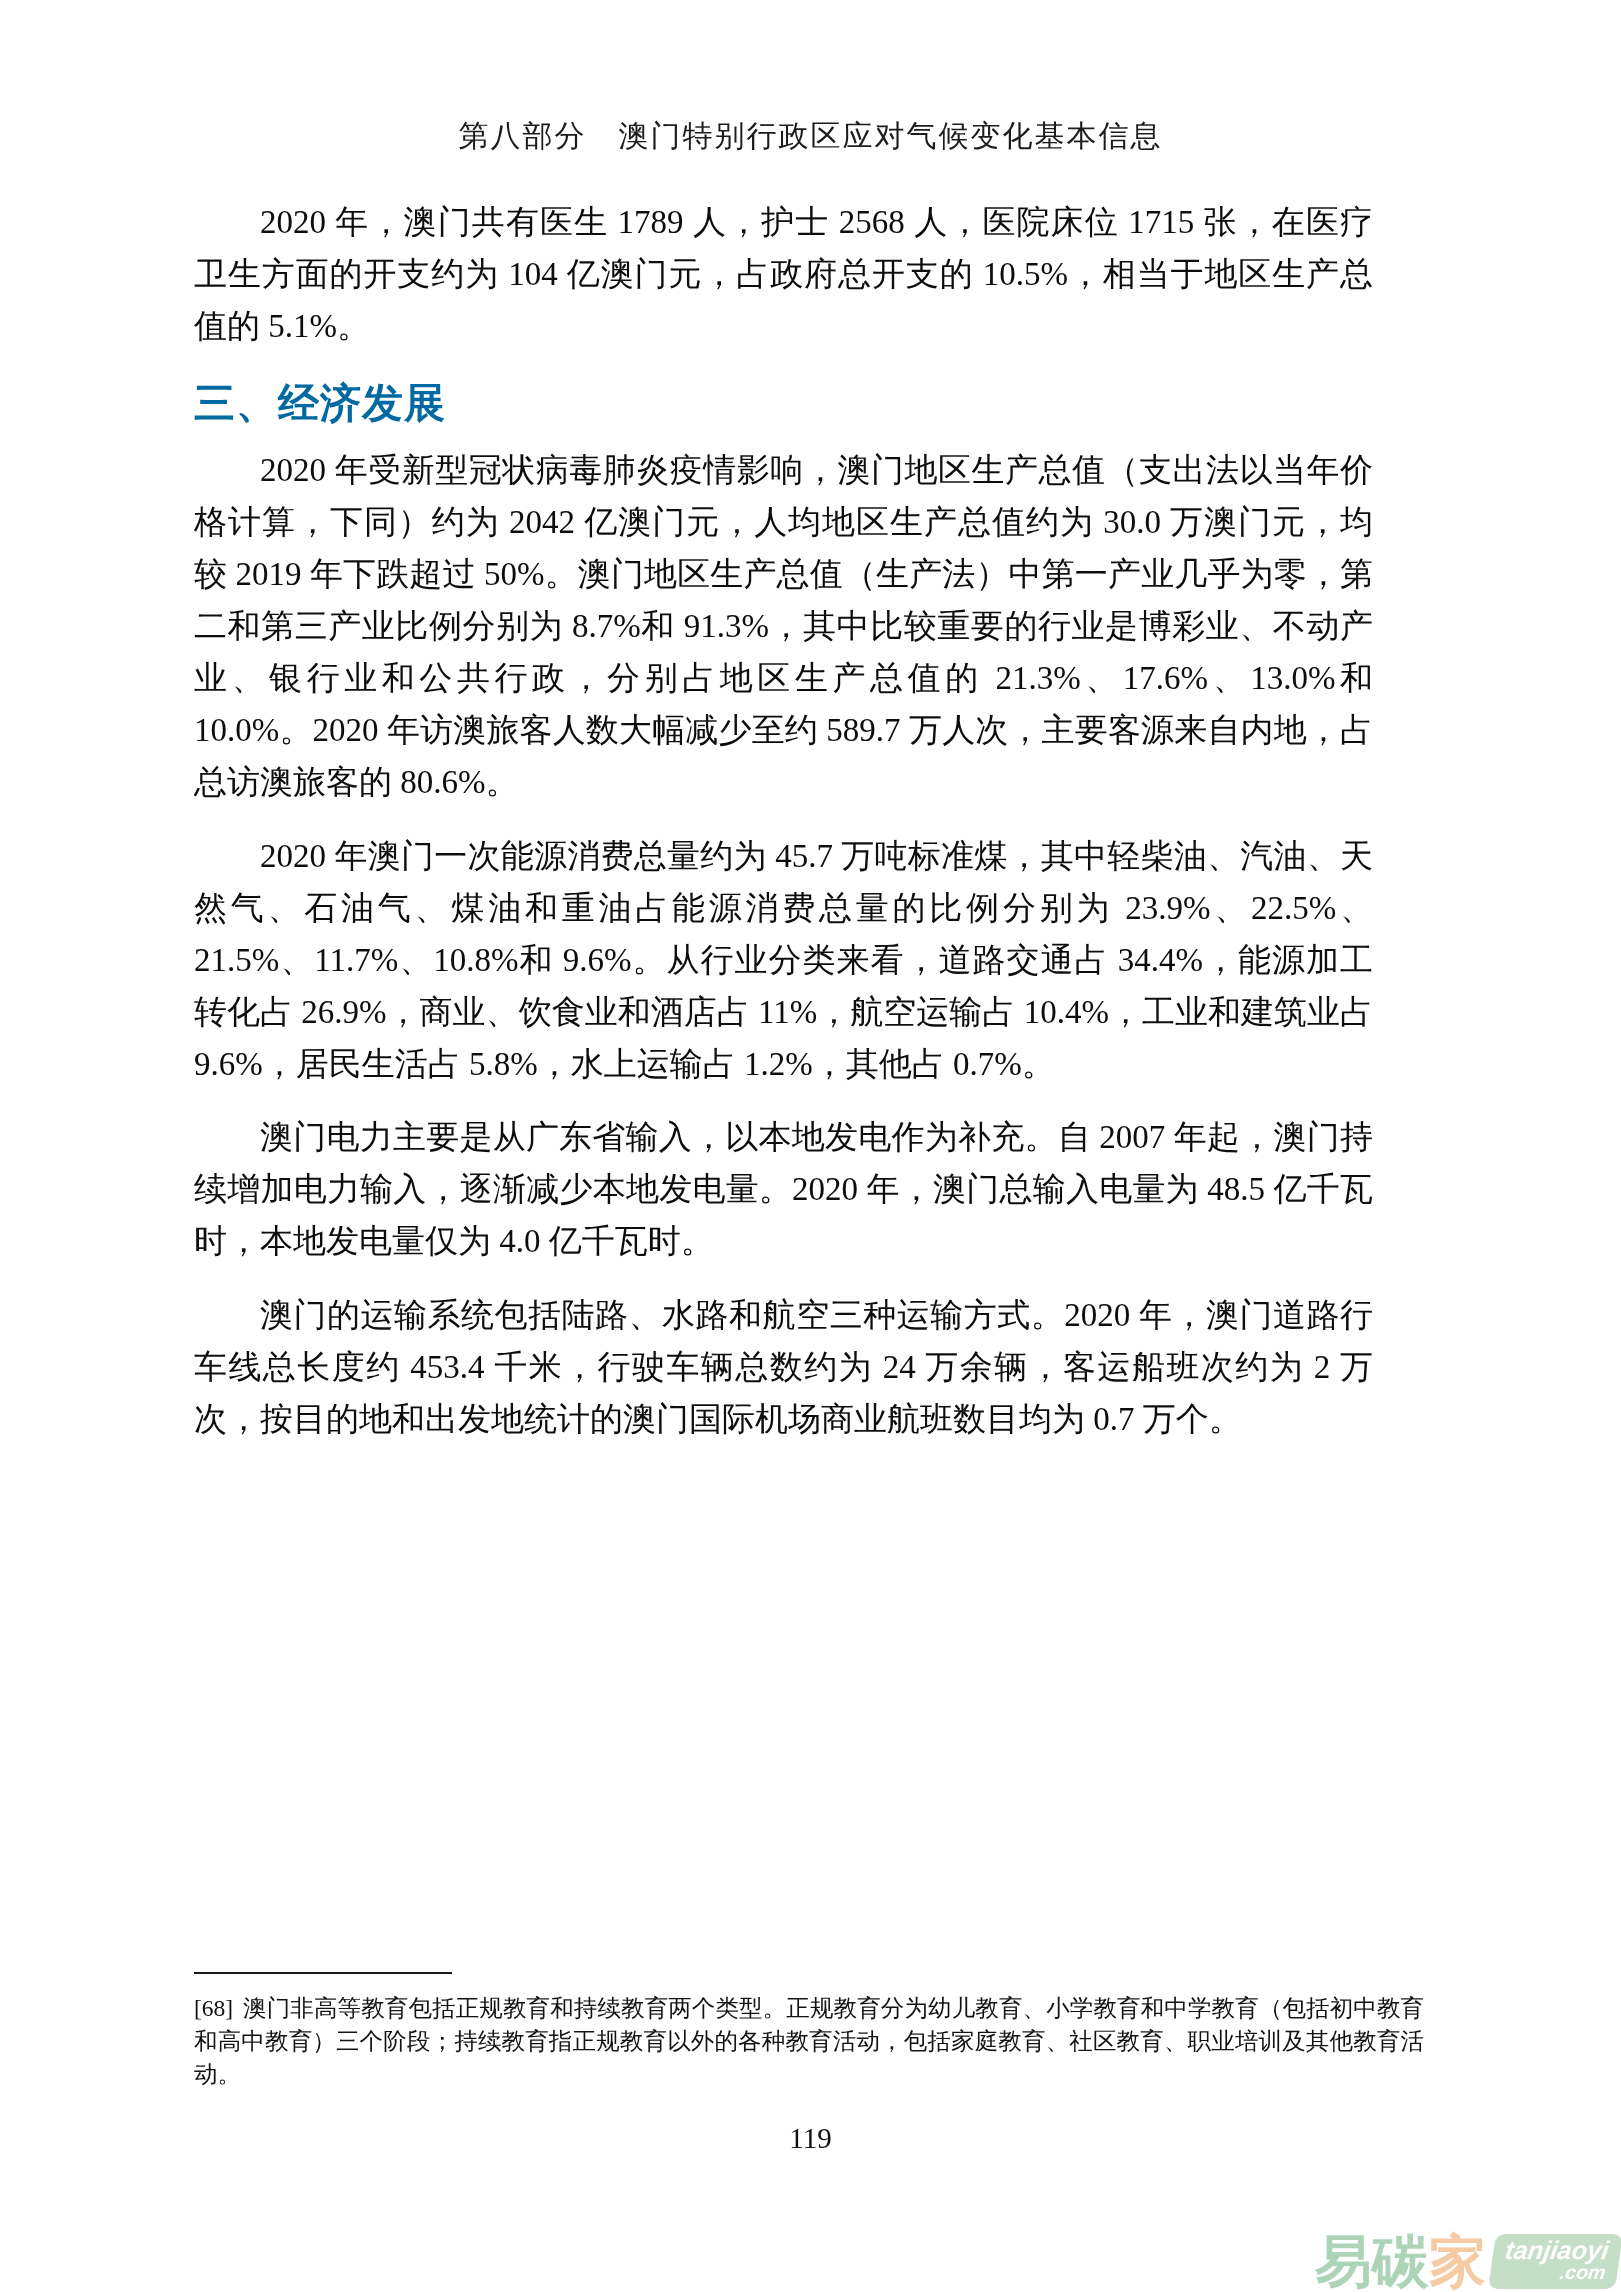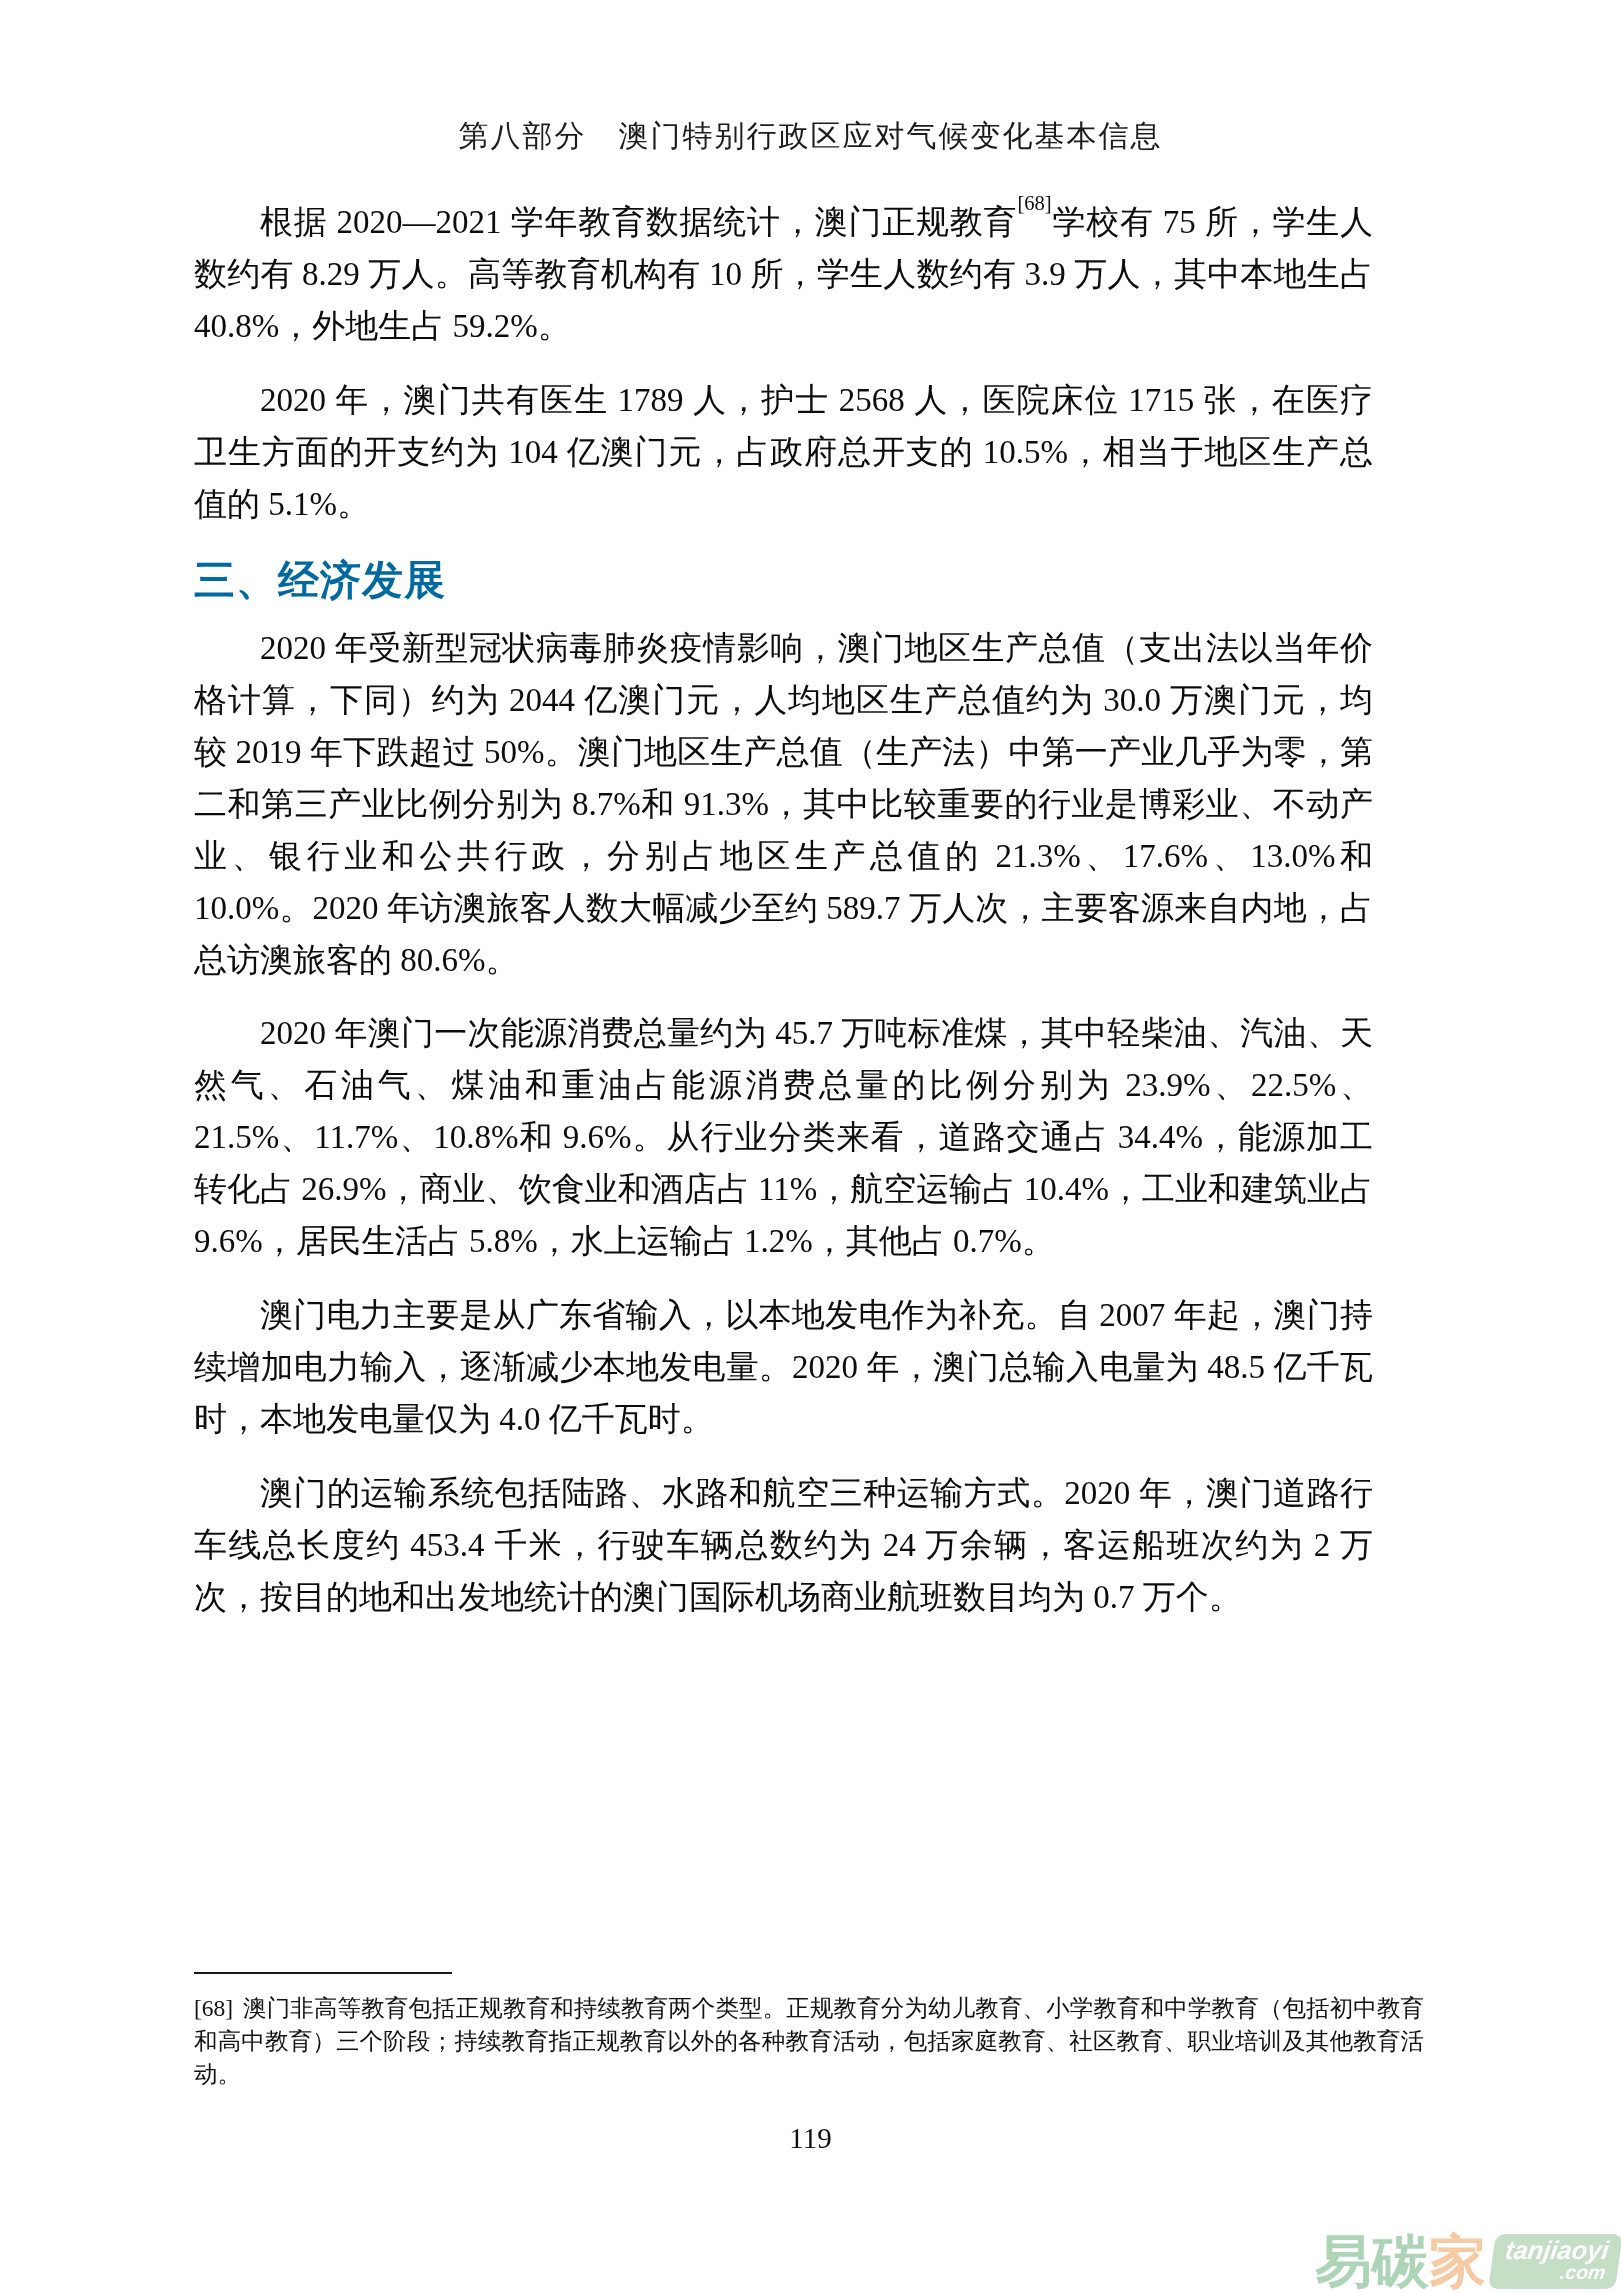--- a/index.html
+++ b/index.html
@@ -132,27 +132,26 @@
 </style>
 </head>
 <body>
 
 <div class="page">
 
   <div class="running-head">第八部分　澳门特别行政区应对气候变化基本信息</div>
 
   <div class="content">
 
-    <p class="body-para"><span>根据 2020—2021 学年教育数据统计，澳门正规教育</span><sup class="fnref">[68]</sup><span>学校有 75 所，学生人数约有 8.29 万人。高等教育机构有 10 所，学生人数约有 3.9 万人，其中本地生占 40.8%，外地生占 59.2%。</span></p>
 
     <p class="body-para">2020 年，澳门共有医生 1789 人，护士 2568 人，医院床位 1715 张，在医疗卫生方面的开支约为 104 亿澳门元，占政府总开支的 10.5%，相当于地区生产总值的 5.1%。</p>
 
     <h2 class="section-heading">三、经济发展</h2>
 
-    <p class="body-para">2020 年受新型冠状病毒肺炎疫情影响，澳门地区生产总值（支出法以当年价格计算，下同）约为 2044 亿澳门元，人均地区生产总值约为 30.0 万澳门元，均较 2019 年下跌超过 50%。澳门地区生产总值（生产法）中第一产业几乎为零，第二和第三产业比例分别为 8.7%和 91.3%，其中比较重要的行业是博彩业、不动产业、银行业和公共行政，分别占地区生产总值的 21.3%、17.6%、13.0%和 10.0%。2020 年访澳旅客人数大幅减少至约 589.7 万人次，主要客源来自内地，占总访澳旅客的 80.6%。</p>
+    <p class="body-para">2020 年受新型冠状病毒肺炎疫情影响，澳门地区生产总值（支出法以当年价格计算，下同）约为 2042 亿澳门元，人均地区生产总值约为 30.0 万澳门元，均较 2019 年下跌超过 50%。澳门地区生产总值（生产法）中第一产业几乎为零，第二和第三产业比例分别为 8.7%和 91.3%，其中比较重要的行业是博彩业、不动产业、银行业和公共行政，分别占地区生产总值的 21.3%、17.6%、13.0%和 10.0%。2020 年访澳旅客人数大幅减少至约 589.7 万人次，主要客源来自内地，占总访澳旅客的 80.6%。</p>
 
     <p class="body-para">2020 年澳门一次能源消费总量约为 45.7 万吨标准煤，其中轻柴油、汽油、天然气、石油气、煤油和重油占能源消费总量的比例分别为 23.9%、22.5%、21.5%、11.7%、10.8%和 9.6%。从行业分类来看，道路交通占 34.4%，能源加工转化占 26.9%，商业、饮食业和酒店占 11%，航空运输占 10.4%，工业和建筑业占 9.6%，居民生活占 5.8%，水上运输占 1.2%，其他占 0.7%。</p>
 
     <p class="body-para">澳门电力主要是从广东省输入，以本地发电作为补充。自 2007 年起，澳门持续增加电力输入，逐渐减少本地发电量。2020 年，澳门总输入电量为 48.5 亿千瓦时，本地发电量仅为 4.0 亿千瓦时。</p>
 
     <p class="body-para">澳门的运输系统包括陆路、水路和航空三种运输方式。2020 年，澳门道路行车线总长度约 453.4 千米，行驶车辆总数约为 24 万余辆，客运船班次约为 2 万次，按目的地和出发地统计的澳门国际机场商业航班数目均为 0.7 万个。</p>
 
 
   </div>
 

